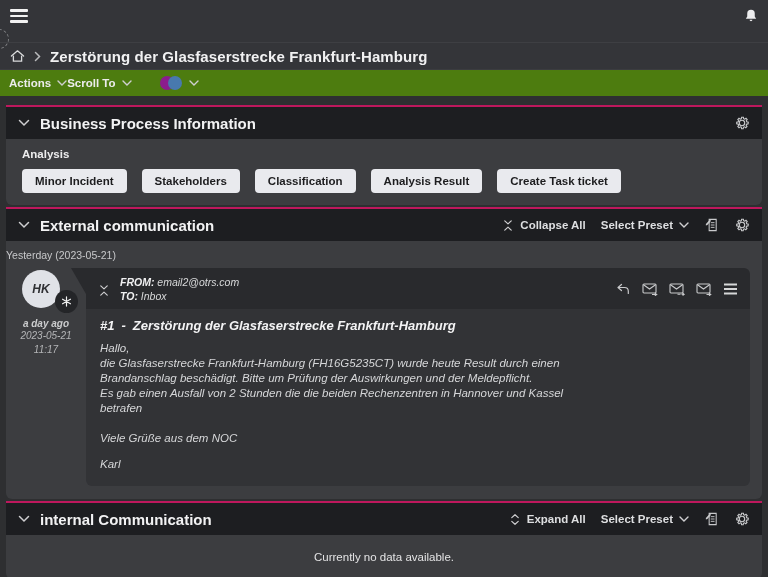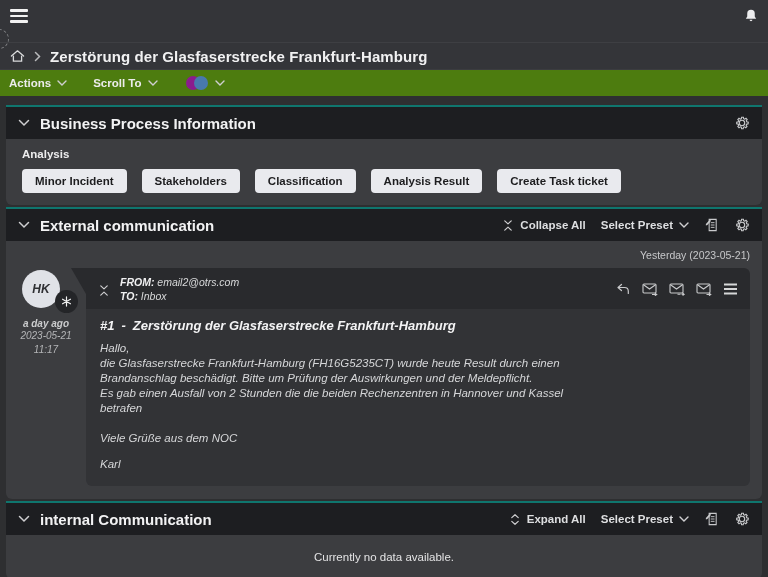--- a/index.html
+++ b/index.html
@@ -17,55 +17,55 @@
   .hamburger { width:18px; cursor:pointer; padding-top:1px; }
   .hamburger div { height:2.6px; background:#f2f2f2; margin-bottom:3px; border-radius:1px; }
   .bell-btn { margin-top:0; cursor:pointer; }
 
   .breadcrumb-row { height:27px; background:#343539; border-bottom:1px solid #3b3c40;
                     display:flex; align-items:center; padding:0 10px; gap:9px; }
   .crumb-title { font-size:15px; font-weight:600; color:#f1f1f2; letter-spacing:.1px; }
 
   .toolbar-row { height:26px; background:#4d7c0f; display:flex; align-items:center; padding:0 9px; }
   .tb-item { display:flex; align-items:center; gap:6px; font-size:11.5px; font-weight:700; color:#ececec; cursor:pointer; }
-  .tb-item + .tb-item { margin-left:26px; }
+  .tb-item + .tb-item { }
   .prio { display:flex; align-items:center; gap:6px; margin-left:28px; cursor:pointer; }
   .dots { position:relative; width:23px; height:14px; }
   .dot { position:absolute; width:14px; height:14px; border-radius:50%; top:0; }
   .dot-left { left:0; }
   .dot-right { left:8px; }
 
   
   .edge-bubble { position:absolute; left:-11px; top:29px; width:20px; height:20px;
                  border:1.5px dashed #8f9093; border-radius:50%; opacity:.85; cursor:pointer; }
 
   
   .content { padding:0 6px; }
   .section { margin-top:9px; }
   .section.gap12 { margin-top:2px; }
-  .section-header { background:#1d1e21; border-top:2px solid #0f766e; height:34px;
+  .section-header { background:#1d1e21; border-top:2px solid #be185d; height:34px;
                     display:flex; align-items:center; padding:0 12px; gap:10px; }
   .section-title { font-size:15px; font-weight:600; color:#f2f2f3; }
   .hdr-controls { margin-left:auto; display:flex; align-items:center; gap:15px;text-align:right; }
   .hdr-ctl { display:flex; align-items:center; gap:6px; font-size:11.5px; font-weight:600; color:#dedfe1; cursor:pointer; }
   .icon-btn { cursor:pointer; display:flex; align-items:center; }
   .section-body { background:#3c3d40; border-radius:0 0 6px 6px; }
 
   
   .bp-body { padding:9px 16px 12px; }
   .bp-label { font-size:11.5px; font-weight:700; color:#ededee; margin-bottom:9px; }
   .bp-buttons { display:flex; gap:15px; }
   .bp-buttons button {
     background:#e9eaee; color:#1d1d1f; border:none; border-radius:4px;
     font-family:inherit; font-size:11.5px; font-weight:700; padding:6px 13px; cursor:pointer;
   }
 
   
   .ext-body { padding:5px 0 13px; }
-  .day-divider { text-align:right; font-size:10.5px; color:#c7c8ca; padding:3px 12px 7px; }
+  .day-divider { text-align:left; font-size:10.5px; color:#c7c8ca; padding:3px 0 7px; }
   .article-row { display:flex; align-items:flex-start;font-style:italic; }
   .tl-col { width:80px; flex:0 0 80px; display:flex; flex-direction:column; align-items:center; padding-top:2px; }
   .avatar-wrap { position:relative; width:48px; height:40px; }
   .avatar { width:38px; height:38px; border-radius:50%; background:#e0e2e7; color:#2f3033;
             font-size:12px; font-weight:700; display:flex; align-items:center; justify-content:center; }
   .badge { position:absolute; right:-8px; bottom:-3px; width:23px; height:23px; border-radius:50%;
            background:#242528; display:flex; align-items:center; justify-content:center; }
   .tl-age { margin-top:8px; font-size:10px; font-weight:700; color:#cbcccd; }
   .tl-date,.tl-time { font-size:10px; color:#b4b5b7; line-height:14px; }
 

